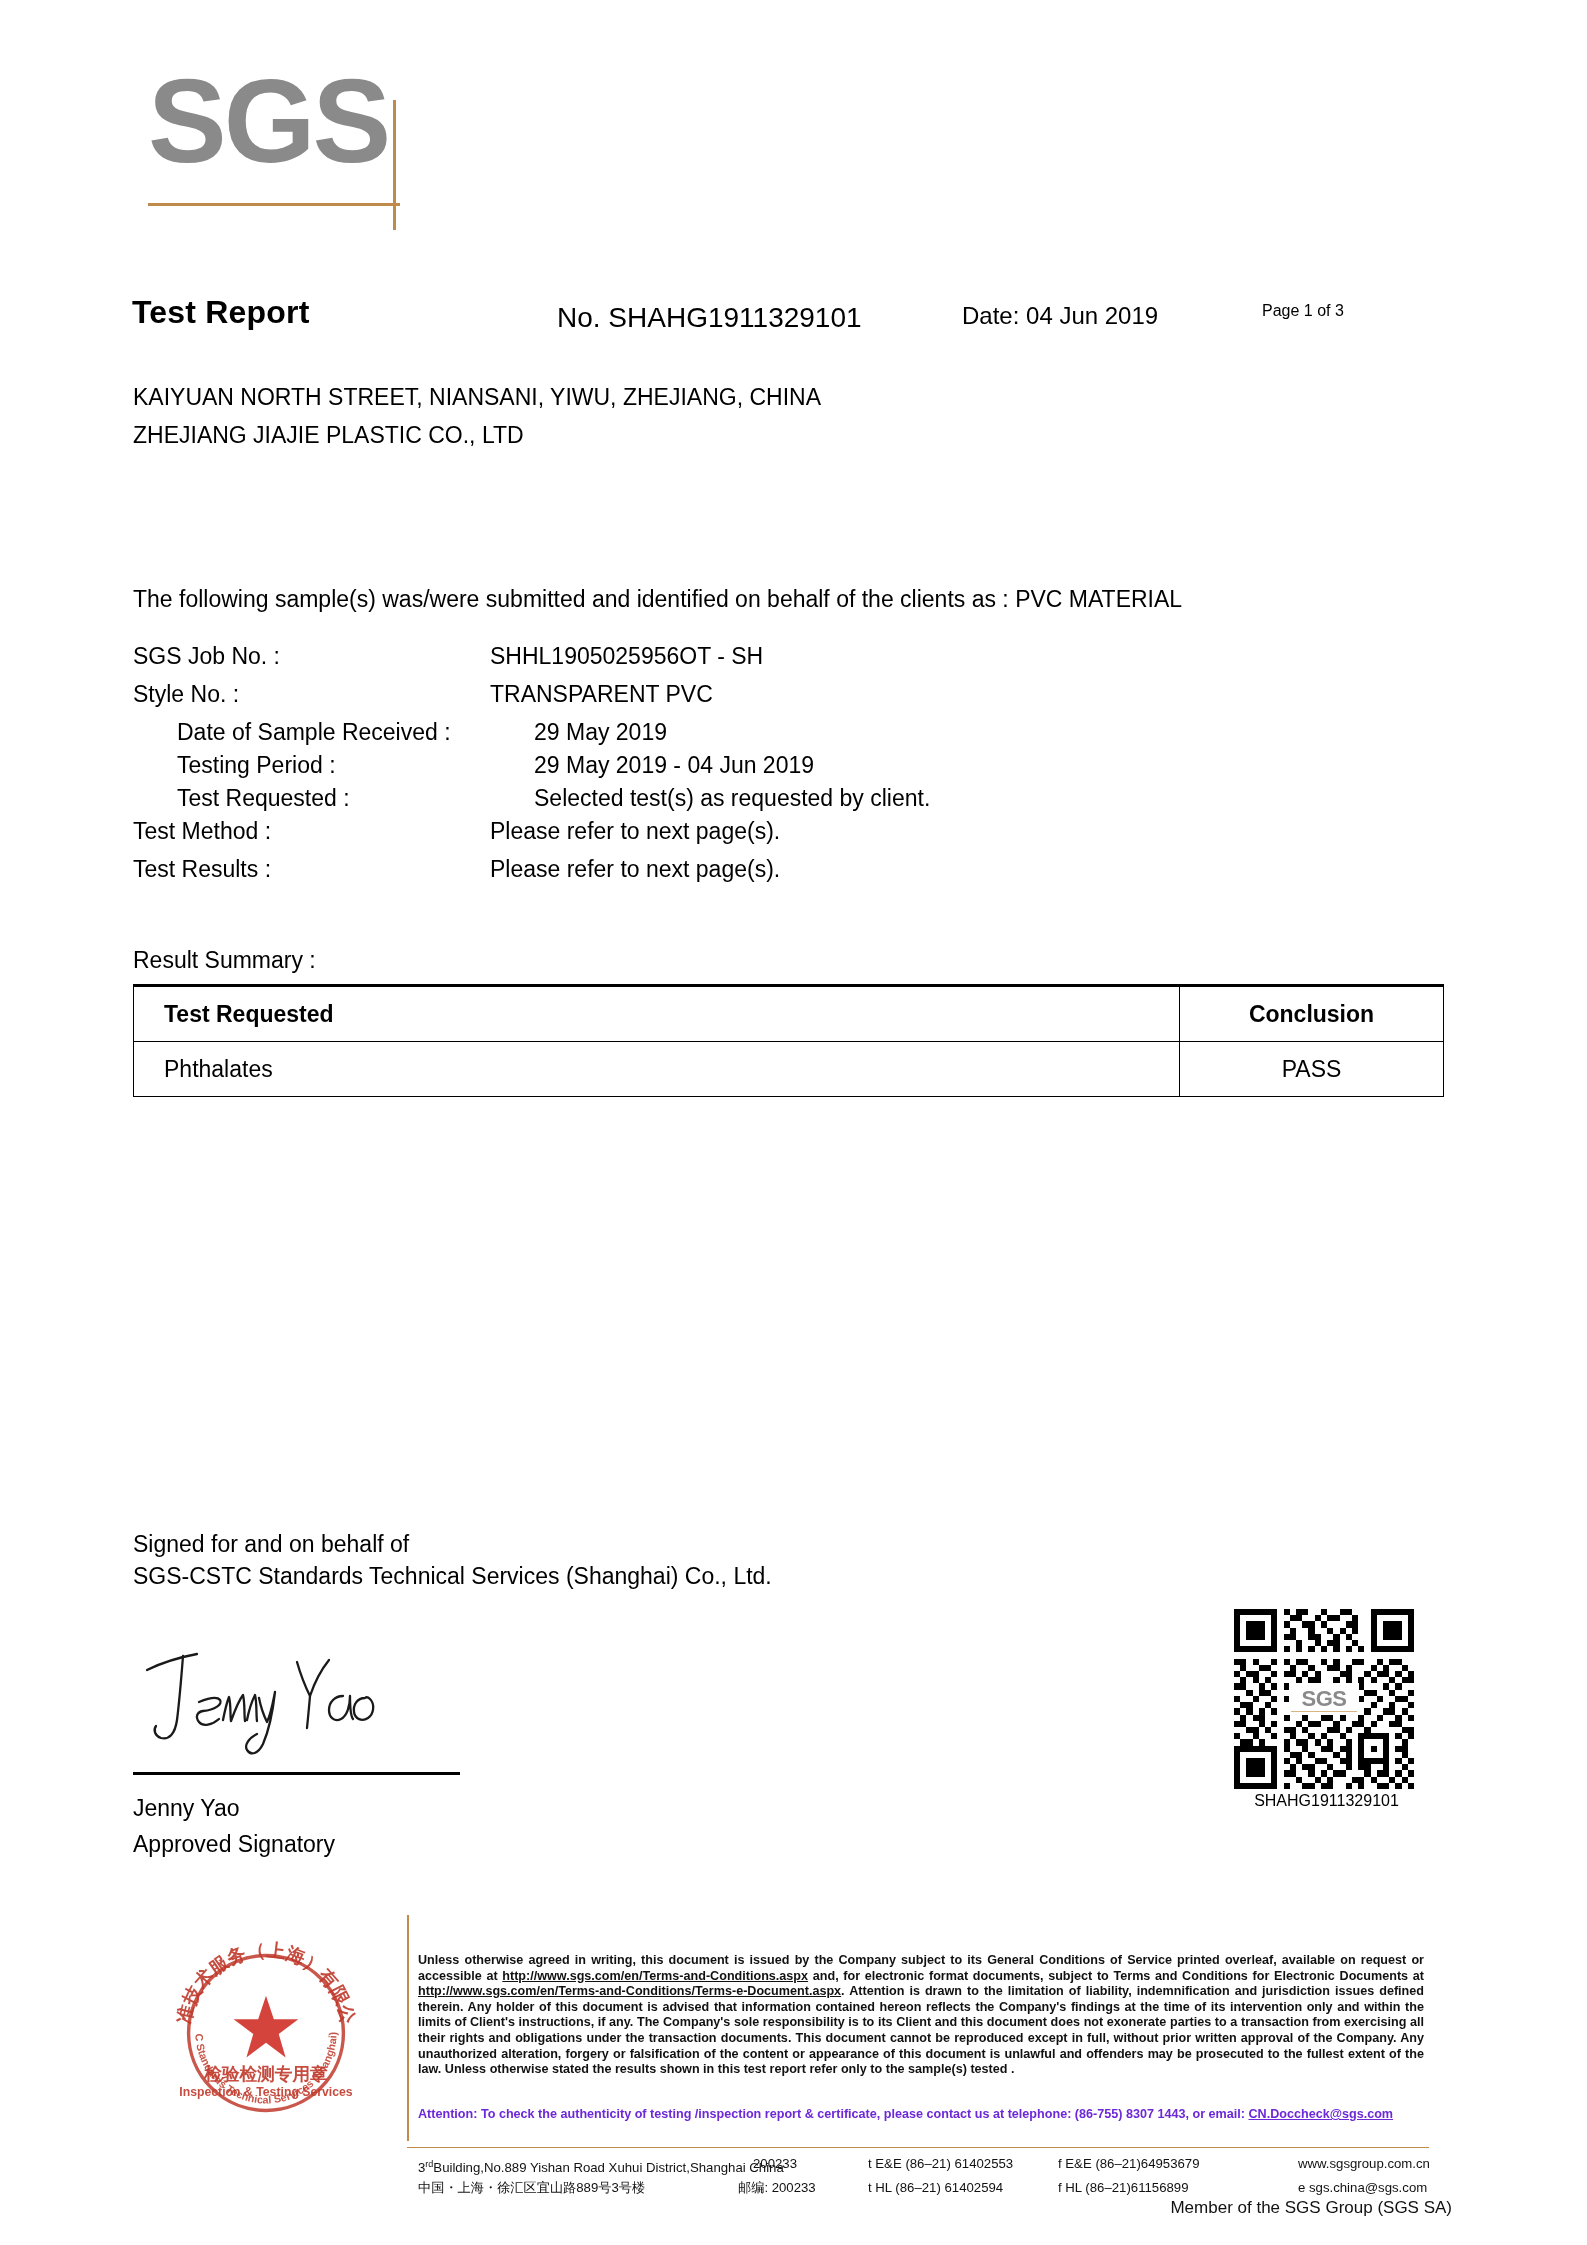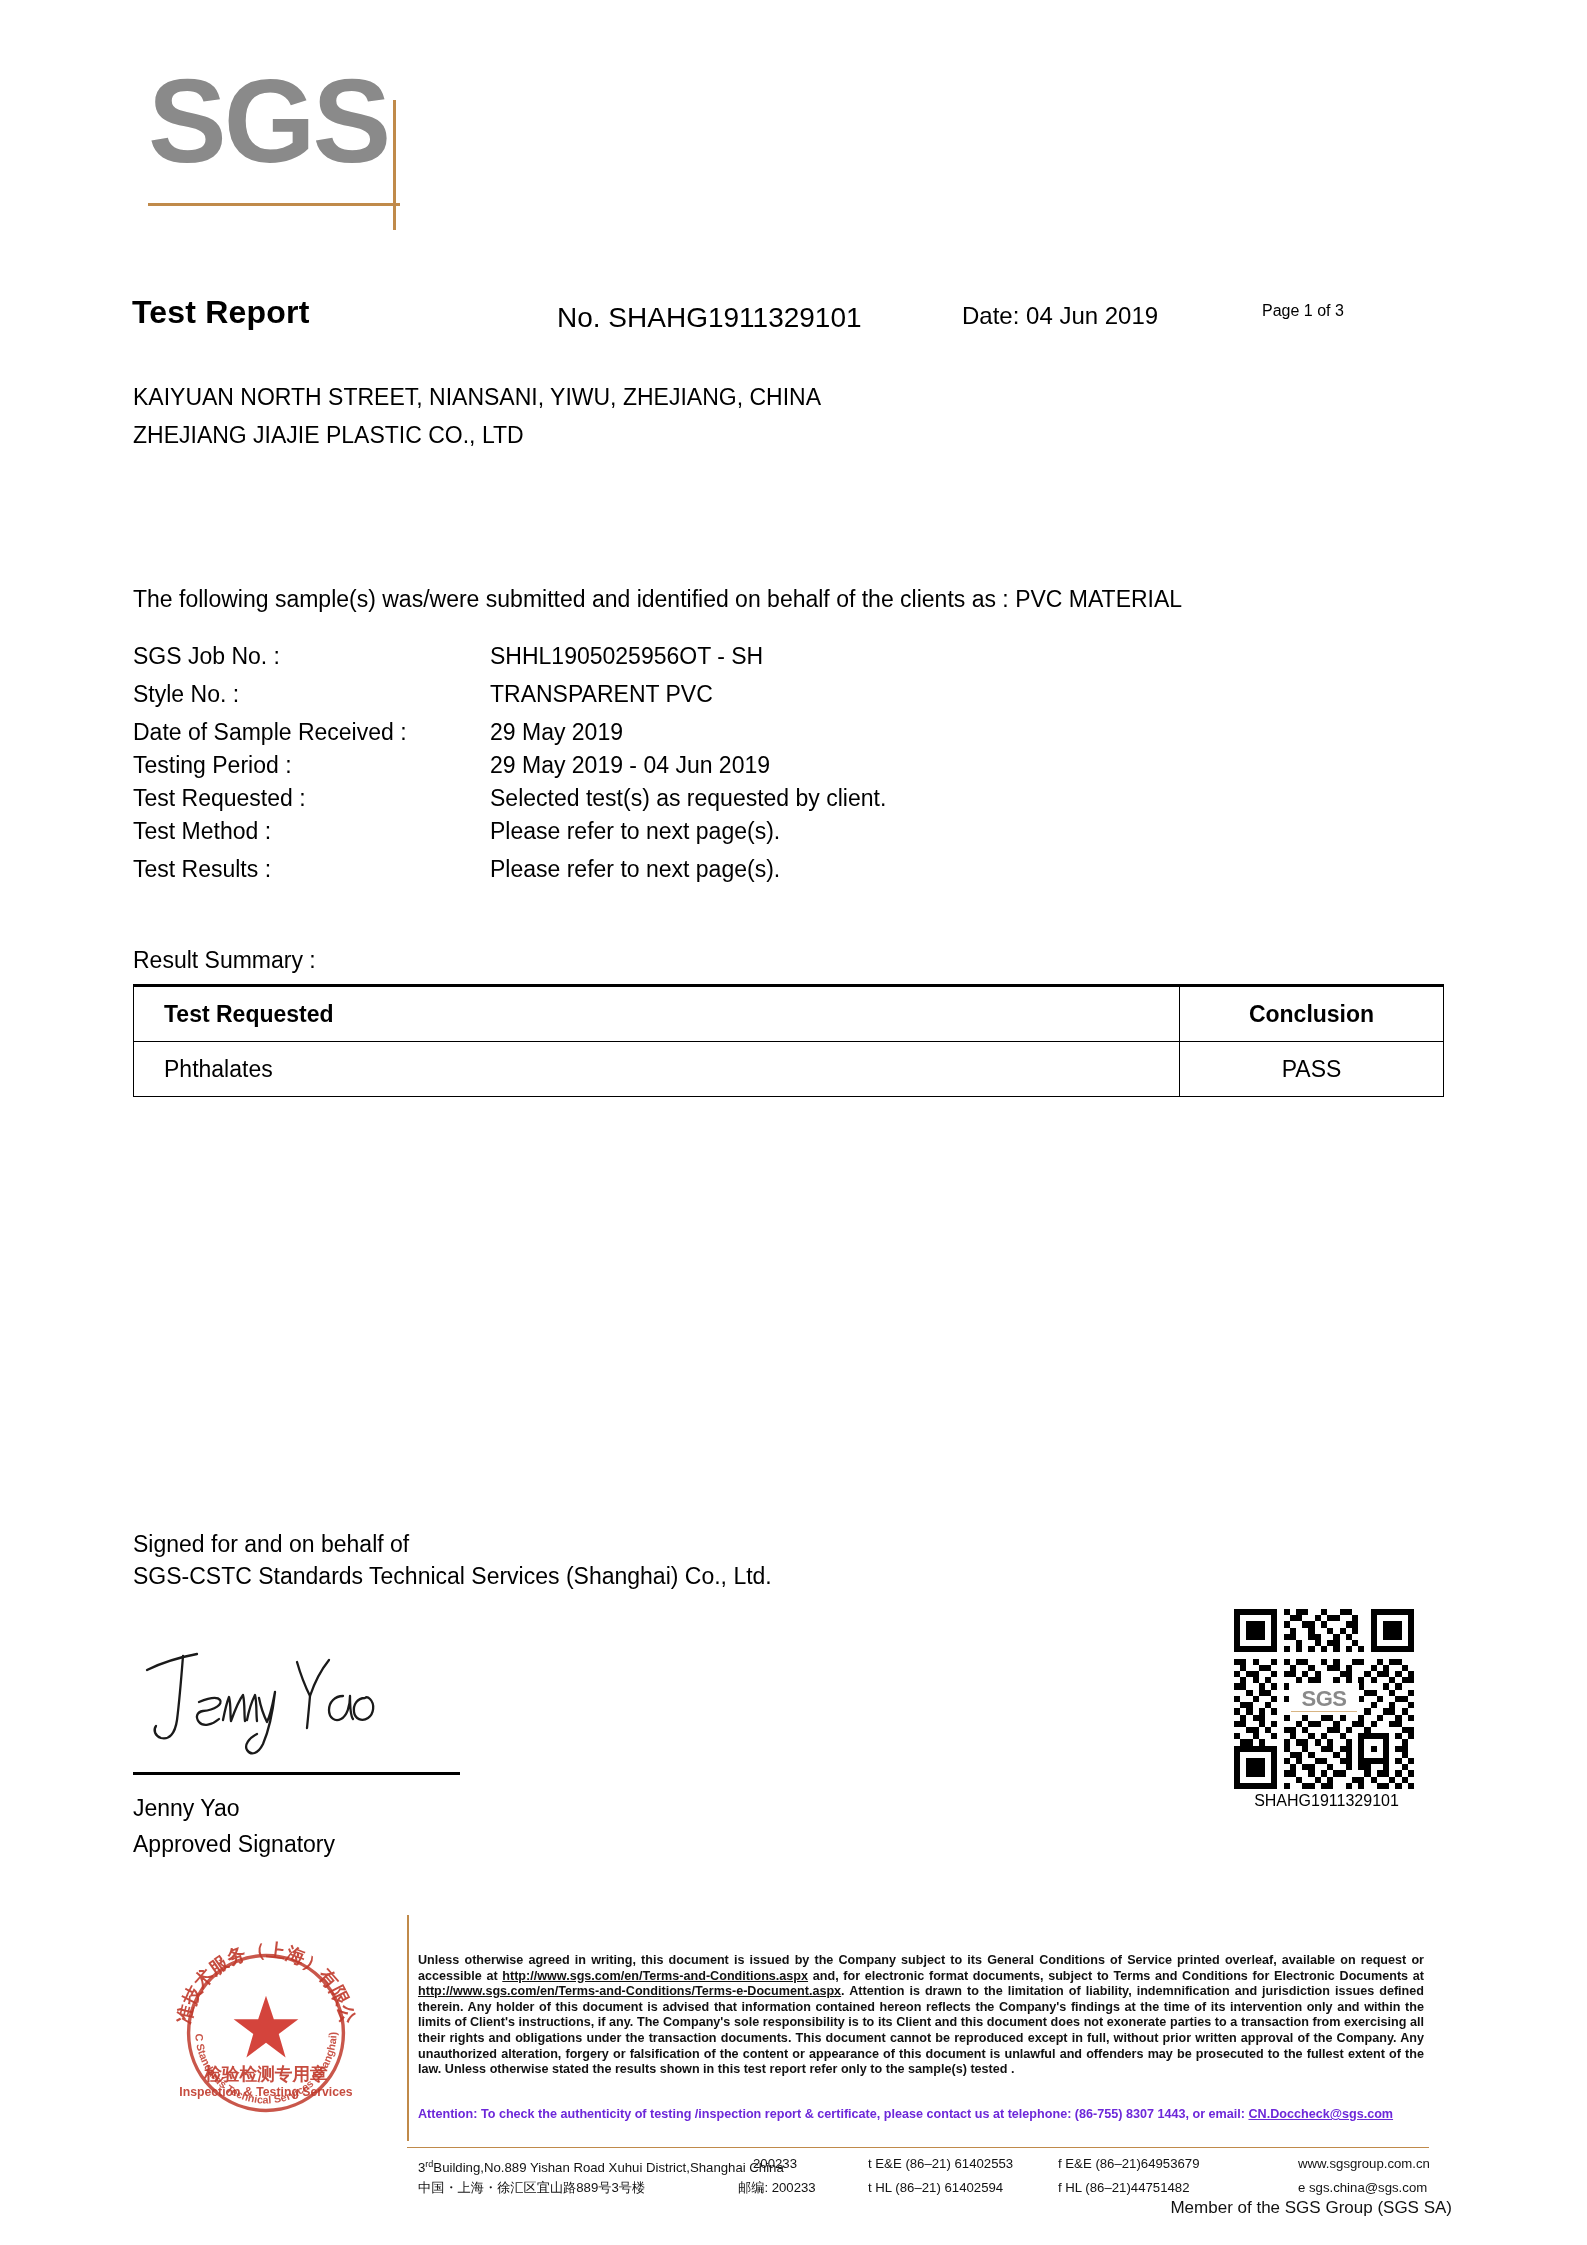--- a/index.html
+++ b/index.html
@@ -123,21 +123,21 @@
   .drow .dlabel {
     position: absolute;
     left: 0;
     top: 0;
   }
   .drow .dvalue {
     position: absolute;
     left: 357px;
     top: 0;
   }
-  .drow.gap-s { height: 33px; }
+  .drow.gap-s { height: 33px; margin-left: 44px; }
 
   
   .res-summary-label {
     position: absolute;
     left: 133px;
     top: 947px;
     font-size: 23px;
   }
   .rtable {
     position: absolute;
@@ -708,20 +708,20 @@
       <span class="a-c1"><span>3</span><span class="a-sup">rd</span><span>Building,No.889 Yishan Road Xuhui District,Shanghai China</span></span>
       <span class="a-c2">200233</span>
       <span class="a-c3">t E&amp;E (86–21) 61402553</span>
       <span class="a-c3" style="left:640px">f E&amp;E (86–21)64953679</span>
       <span class="a-c4" style="left:880px">www.sgsgroup.com.cn</span>
     </div>
     <div class="addr-row">
       <span class="a-c1">中国・上海・徐汇区宜山路889号3号楼</span>
       <span class="a-c2" style="left:320px">邮编: 200233</span>
       <span class="a-c3">t HL (86–21) 61402594</span>
-      <span class="a-c3" style="left:640px">f HL (86–21)44751482</span>
+      <span class="a-c3" style="left:640px">f HL (86–21)61156899</span>
       <span class="a-c4" style="left:880px">e  sgs.china@sgs.com</span>
     </div>
   </div>
 
   <div class="member">Member of the SGS Group (SGS SA)</div>
 
 </div>
 
 </body></html>

